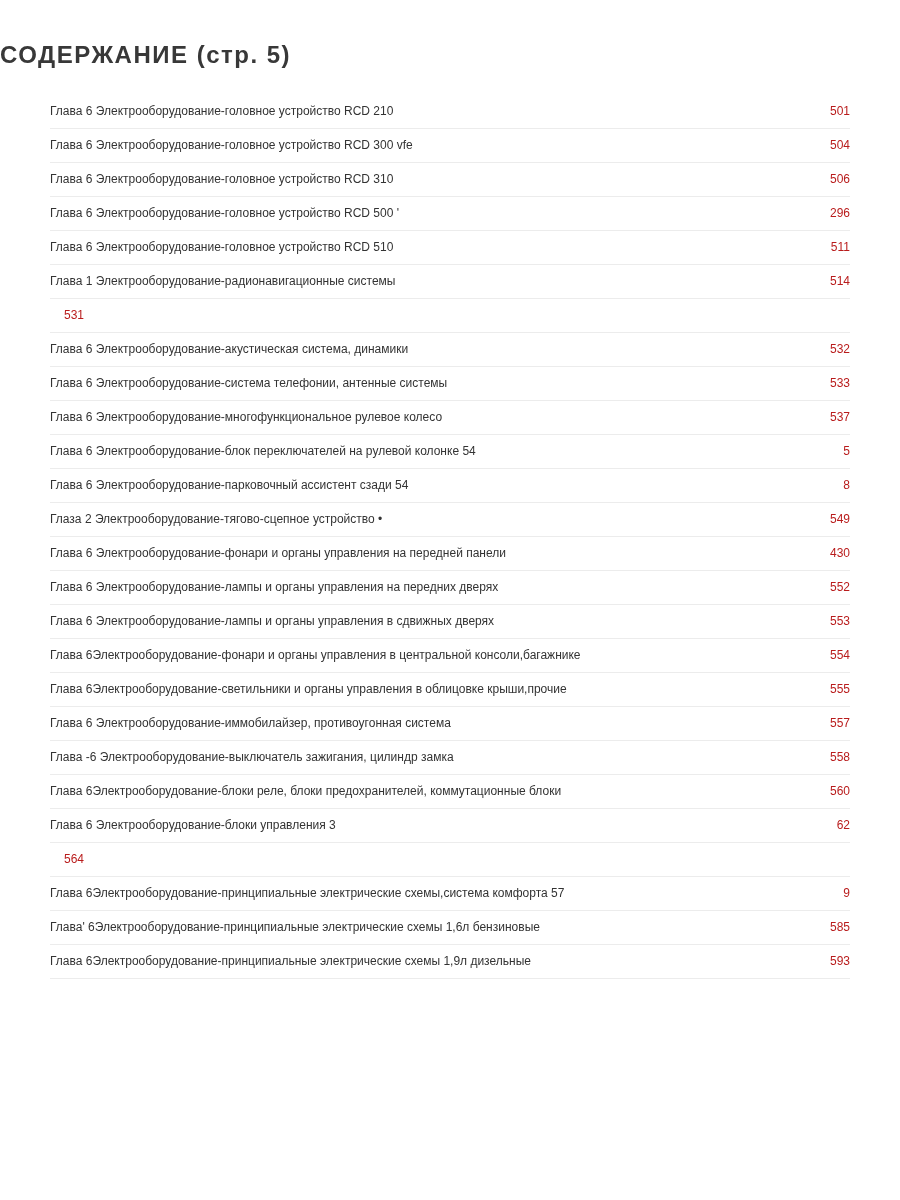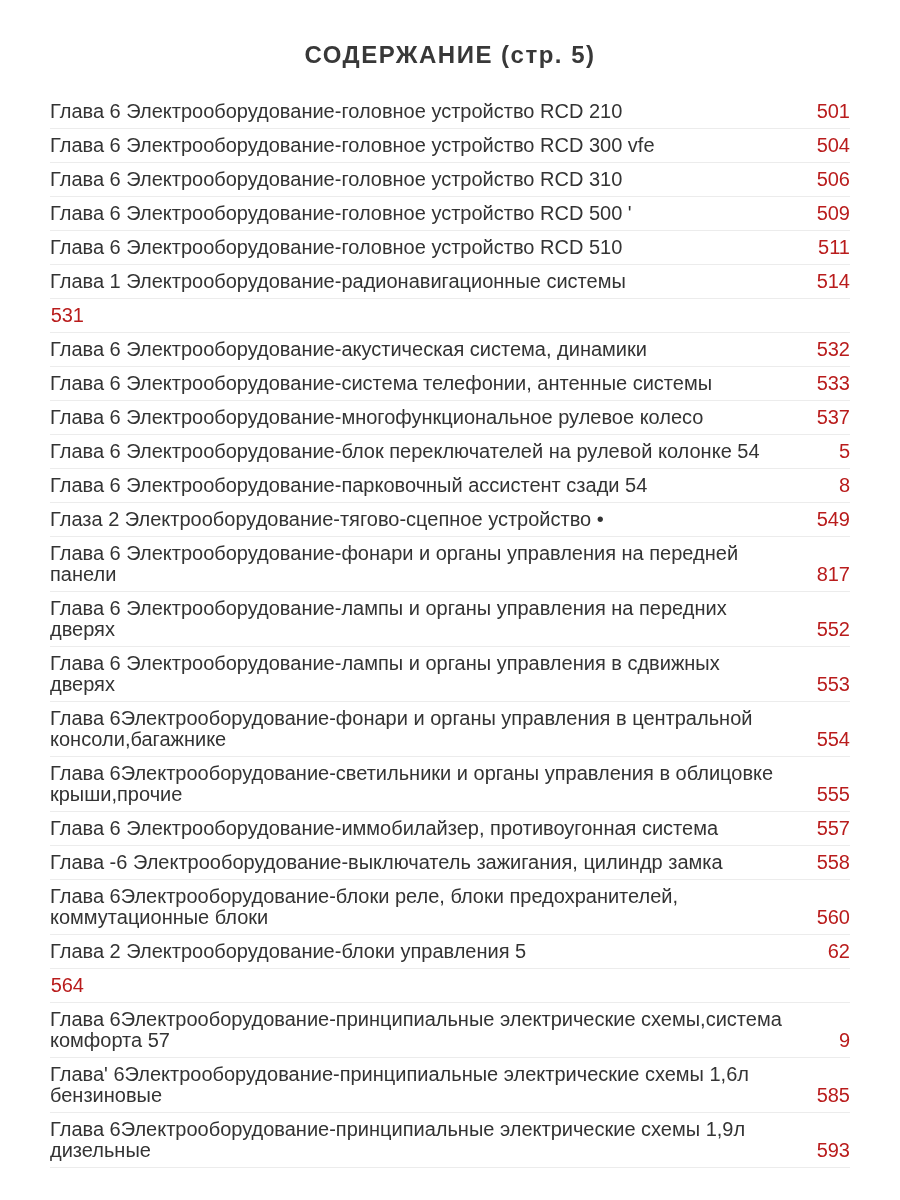--- a/index.html
+++ b/index.html
@@ -12,37 +12,37 @@
     overflow: hidden;
   }
   .page {
     width: 900px;
     height: 1200px;
     background: #ffffff;
     position: relative;
   }
   .page-title {
     margin-top: 40px;
-    text-align: center;
+    text-align: left;
     font-size: 24px;
     line-height: 29px;
     font-weight: 700;
     letter-spacing: 1.5px;
     color: #383838;
   }
   .toc {
     margin: 26px 50px 0 50px;
   }
   .toc-row {
     display: flex;
     justify-content: space-between;
     align-items: flex-end;
     padding: 6px 0;
     border-bottom: 1px solid #ececec;
-    font-size: 20px;
+    font-size: 12px;
     line-height: 21px;
   }
   .toc-label {
     color: #333333;
     flex: 1 1 auto;
     margin-right: 28px;
   }
   .toc-page {
     color: #b91c1c;
     min-width: 34px;
@@ -76,21 +76,21 @@
     <span class="toc-page">504</span>
   </div>
 
   <div class="toc-row">
     <span class="toc-label">Глава 6 Электрооборудование-головное устройство RCD 310</span>
     <span class="toc-page">506</span>
   </div>
 
   <div class="toc-row">
     <span class="toc-label">Глава 6 Электрооборудование-головное устройство RCD 500 '</span>
-    <span class="toc-page">509</span>
+    <span class="toc-page">296</span>
   </div>
 
   <div class="toc-row">
     <span class="toc-label">Глава 6 Электрооборудование-головное устройство RCD 510</span>
     <span class="toc-page">511</span>
   </div>
 
   <div class="toc-row">
     <span class="toc-label">Глава 1 Электрооборудование-радионавигационные системы</span>
     <span class="toc-page">514</span>
@@ -126,21 +126,21 @@
     <span class="toc-page">8</span>
   </div>
 
   <div class="toc-row">
     <span class="toc-label">Глаза 2 Электрооборудование-тягово-сцепное устройство •</span>
     <span class="toc-page">549</span>
   </div>
 
   <div class="toc-row">
     <span class="toc-label">Глава 6 Электрооборудование-фонари и органы управления на передней панели</span>
-    <span class="toc-page">817</span>
+    <span class="toc-page">430</span>
   </div>
 
   <div class="toc-row">
     <span class="toc-label">Глава 6 Электрооборудование-лампы и органы управления на передних дверях</span>
     <span class="toc-page">552</span>
   </div>
 
   <div class="toc-row">
     <span class="toc-label">Глава 6 Электрооборудование-лампы и органы управления в сдвижных дверях</span>
     <span class="toc-page">553</span>
@@ -165,21 +165,21 @@
     <span class="toc-label">Глава -6 Электрооборудование-выключатель зажигания, цилиндр замка</span>
     <span class="toc-page">558</span>
   </div>
 
   <div class="toc-row">
     <span class="toc-label">Глава 6Электрооборудование-блоки реле, блоки предохранителей, коммутационные блоки</span>
     <span class="toc-page">560</span>
   </div>
 
   <div class="toc-row">
-    <span class="toc-label">Глава 2 Электрооборудование-блоки управления 5</span>
+    <span class="toc-label">Глава 6 Электрооборудование-блоки управления 3</span>
     <span class="toc-page">62</span>
   </div>
 
   <div class="toc-row">
     <span class="toc-page">564</span>
   </div>
 
   <div class="toc-row">
     <span class="toc-label">Глава 6Электрооборудование-принципиальные электрические схемы,система комфорта 57</span>
     <span class="toc-page">9</span>

